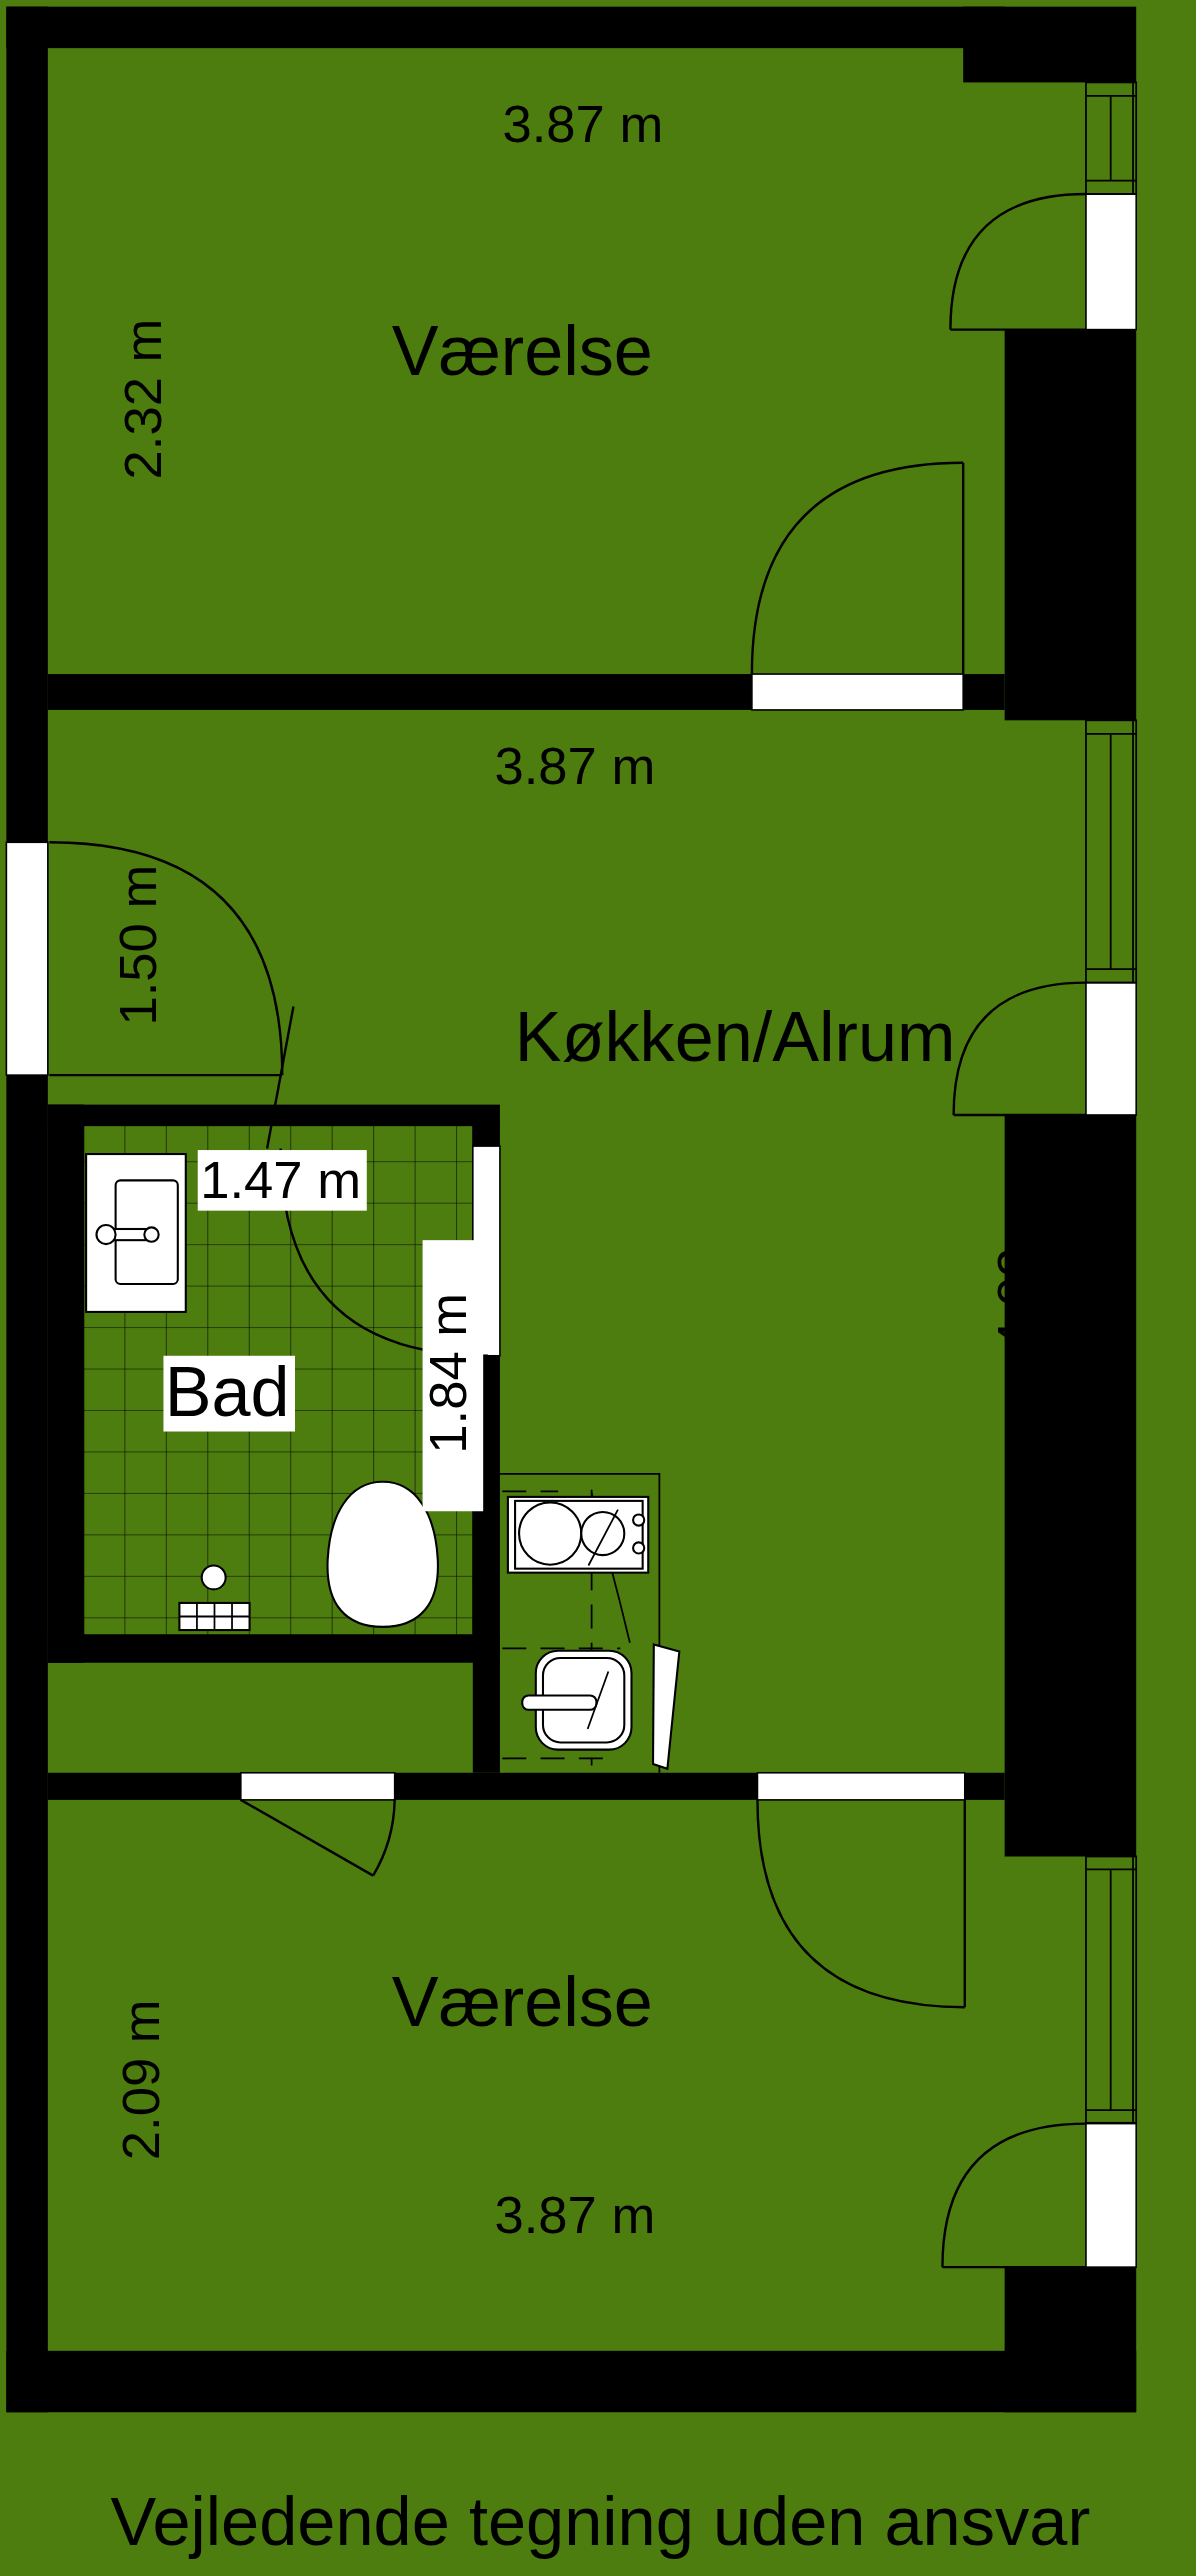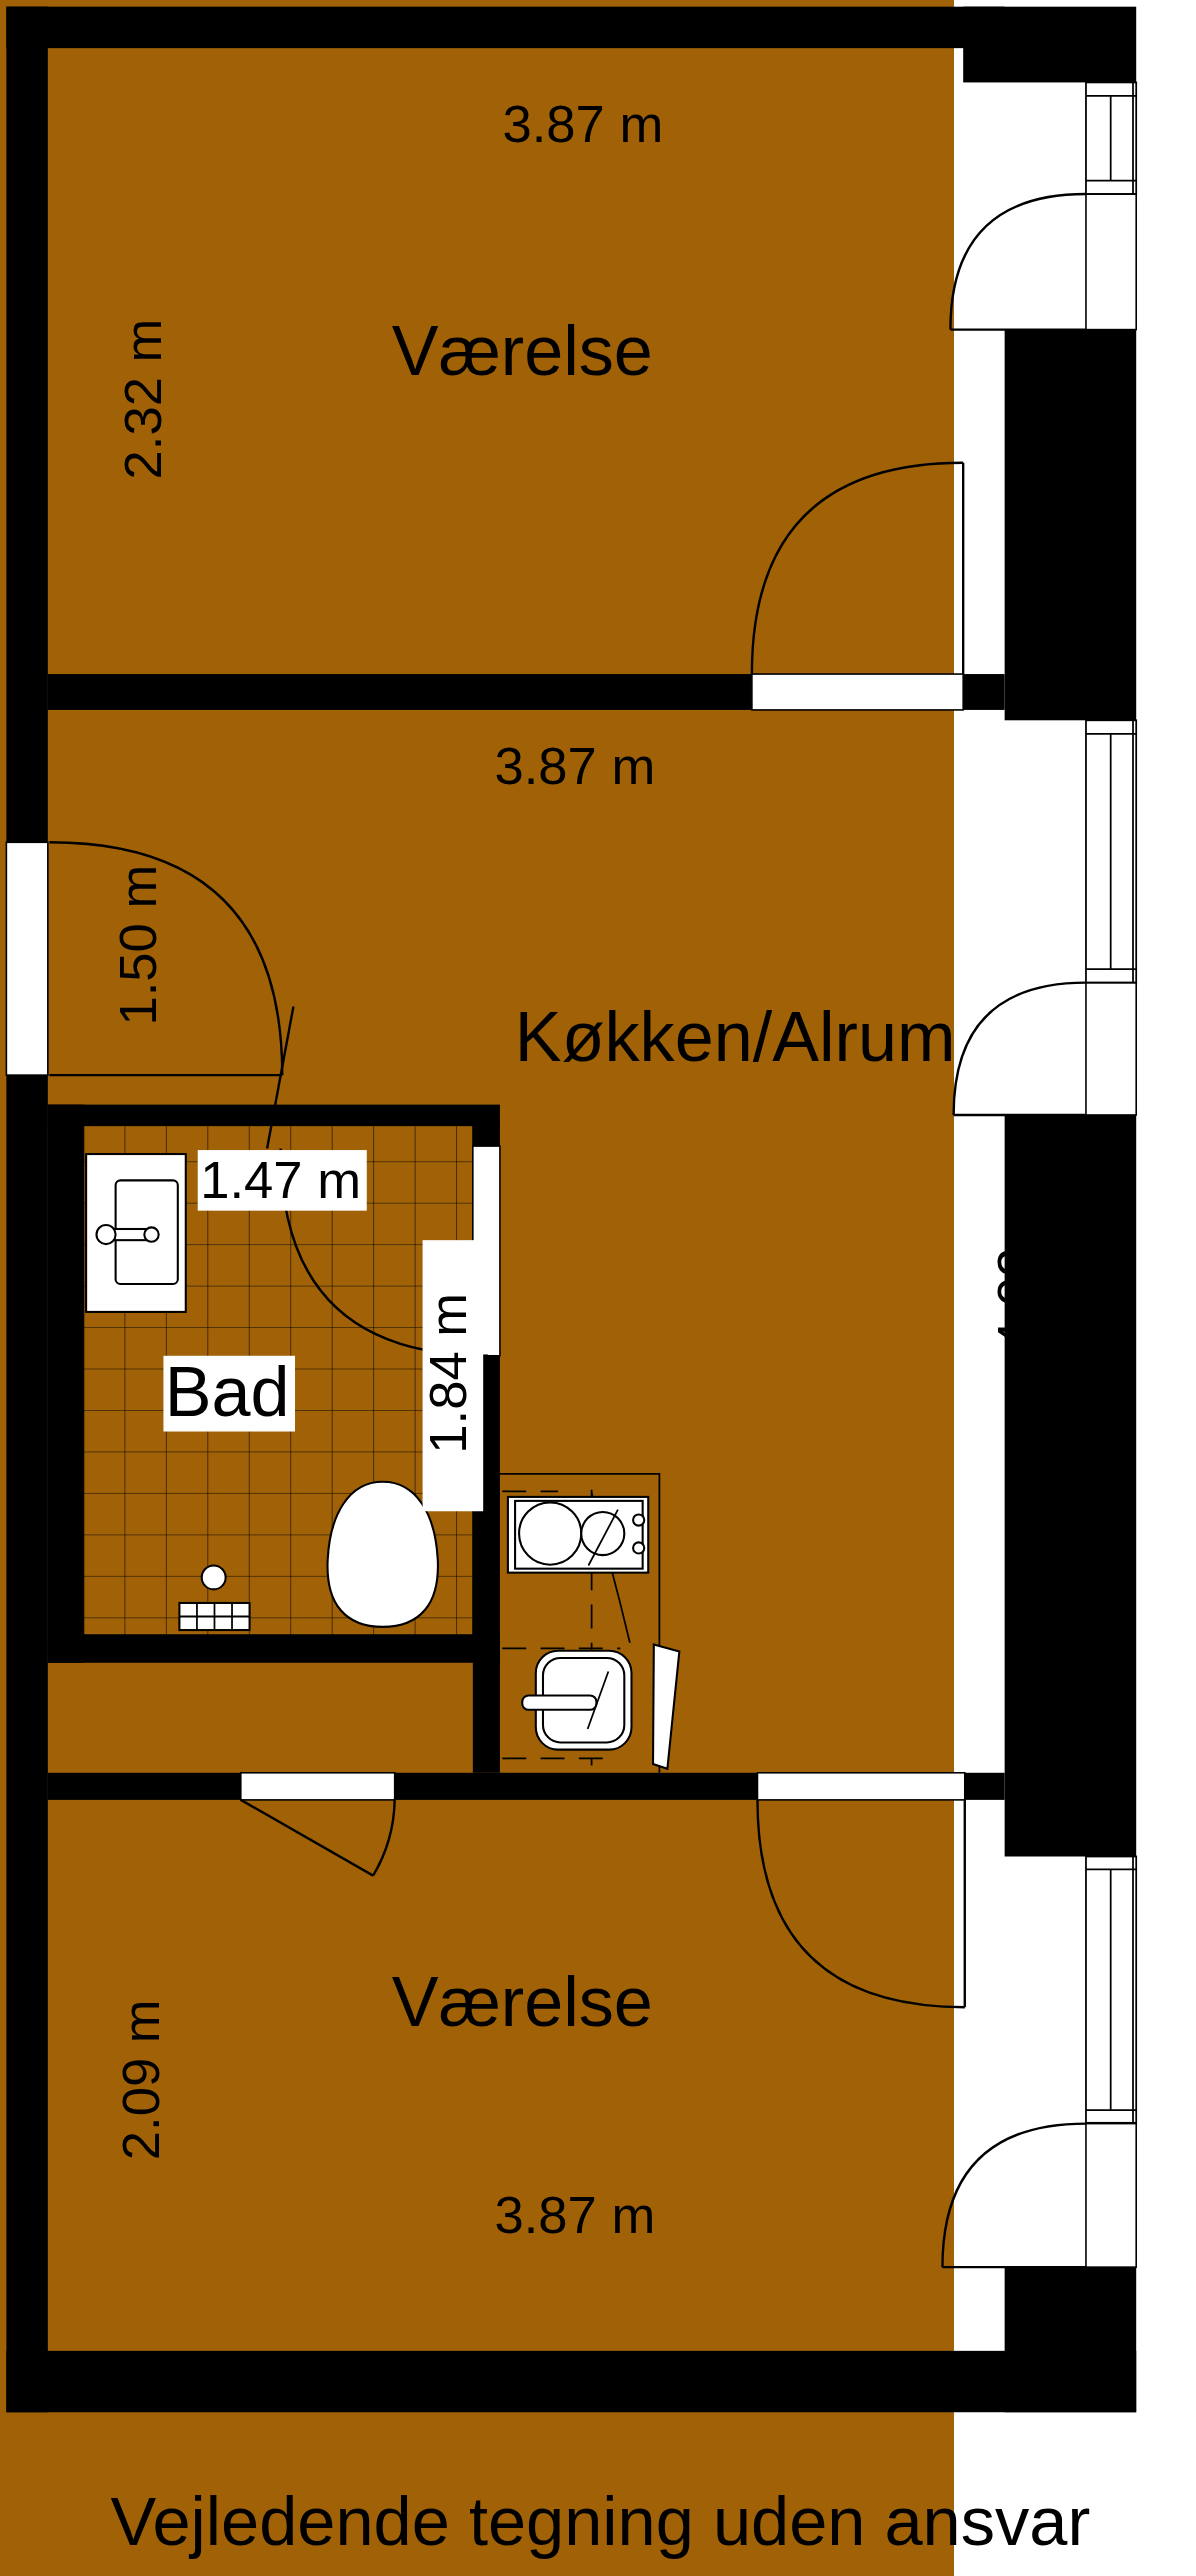--- a/index.html
+++ b/index.html
@@ -1,16 +1,16 @@
 <!DOCTYPE html>
 <html style="font-size:12.8px"><head>
 <meta charset="utf-8">
 <style>
   html,body{margin:0;padding:0;background:#ffffff;}
-  .page{width:954px;height:2576px;background:#a16207;position:relative;
+  .page{width:1196px;height:2576px;background:#4d7c0f;position:relative;
         font-family:"Liberation Sans", sans-serif;}
   svg{display:block}
   .wall{fill:#000;stroke:none}
   .opening{fill:#fff;stroke:#000;stroke-width:2}
   .ln{fill:none;stroke:#000;stroke-width:3}
   .ln2{fill:none;stroke:#000;stroke-width:2.2}
   .dash{fill:none;stroke:#000;stroke-width:2.2;stroke-dasharray:30 18}
   .fixture{fill:#fff;stroke:#000;stroke-width:2.6}
   .halo{fill:#fff;stroke:none}
   .dim{font-size:66px;fill:#000;}

